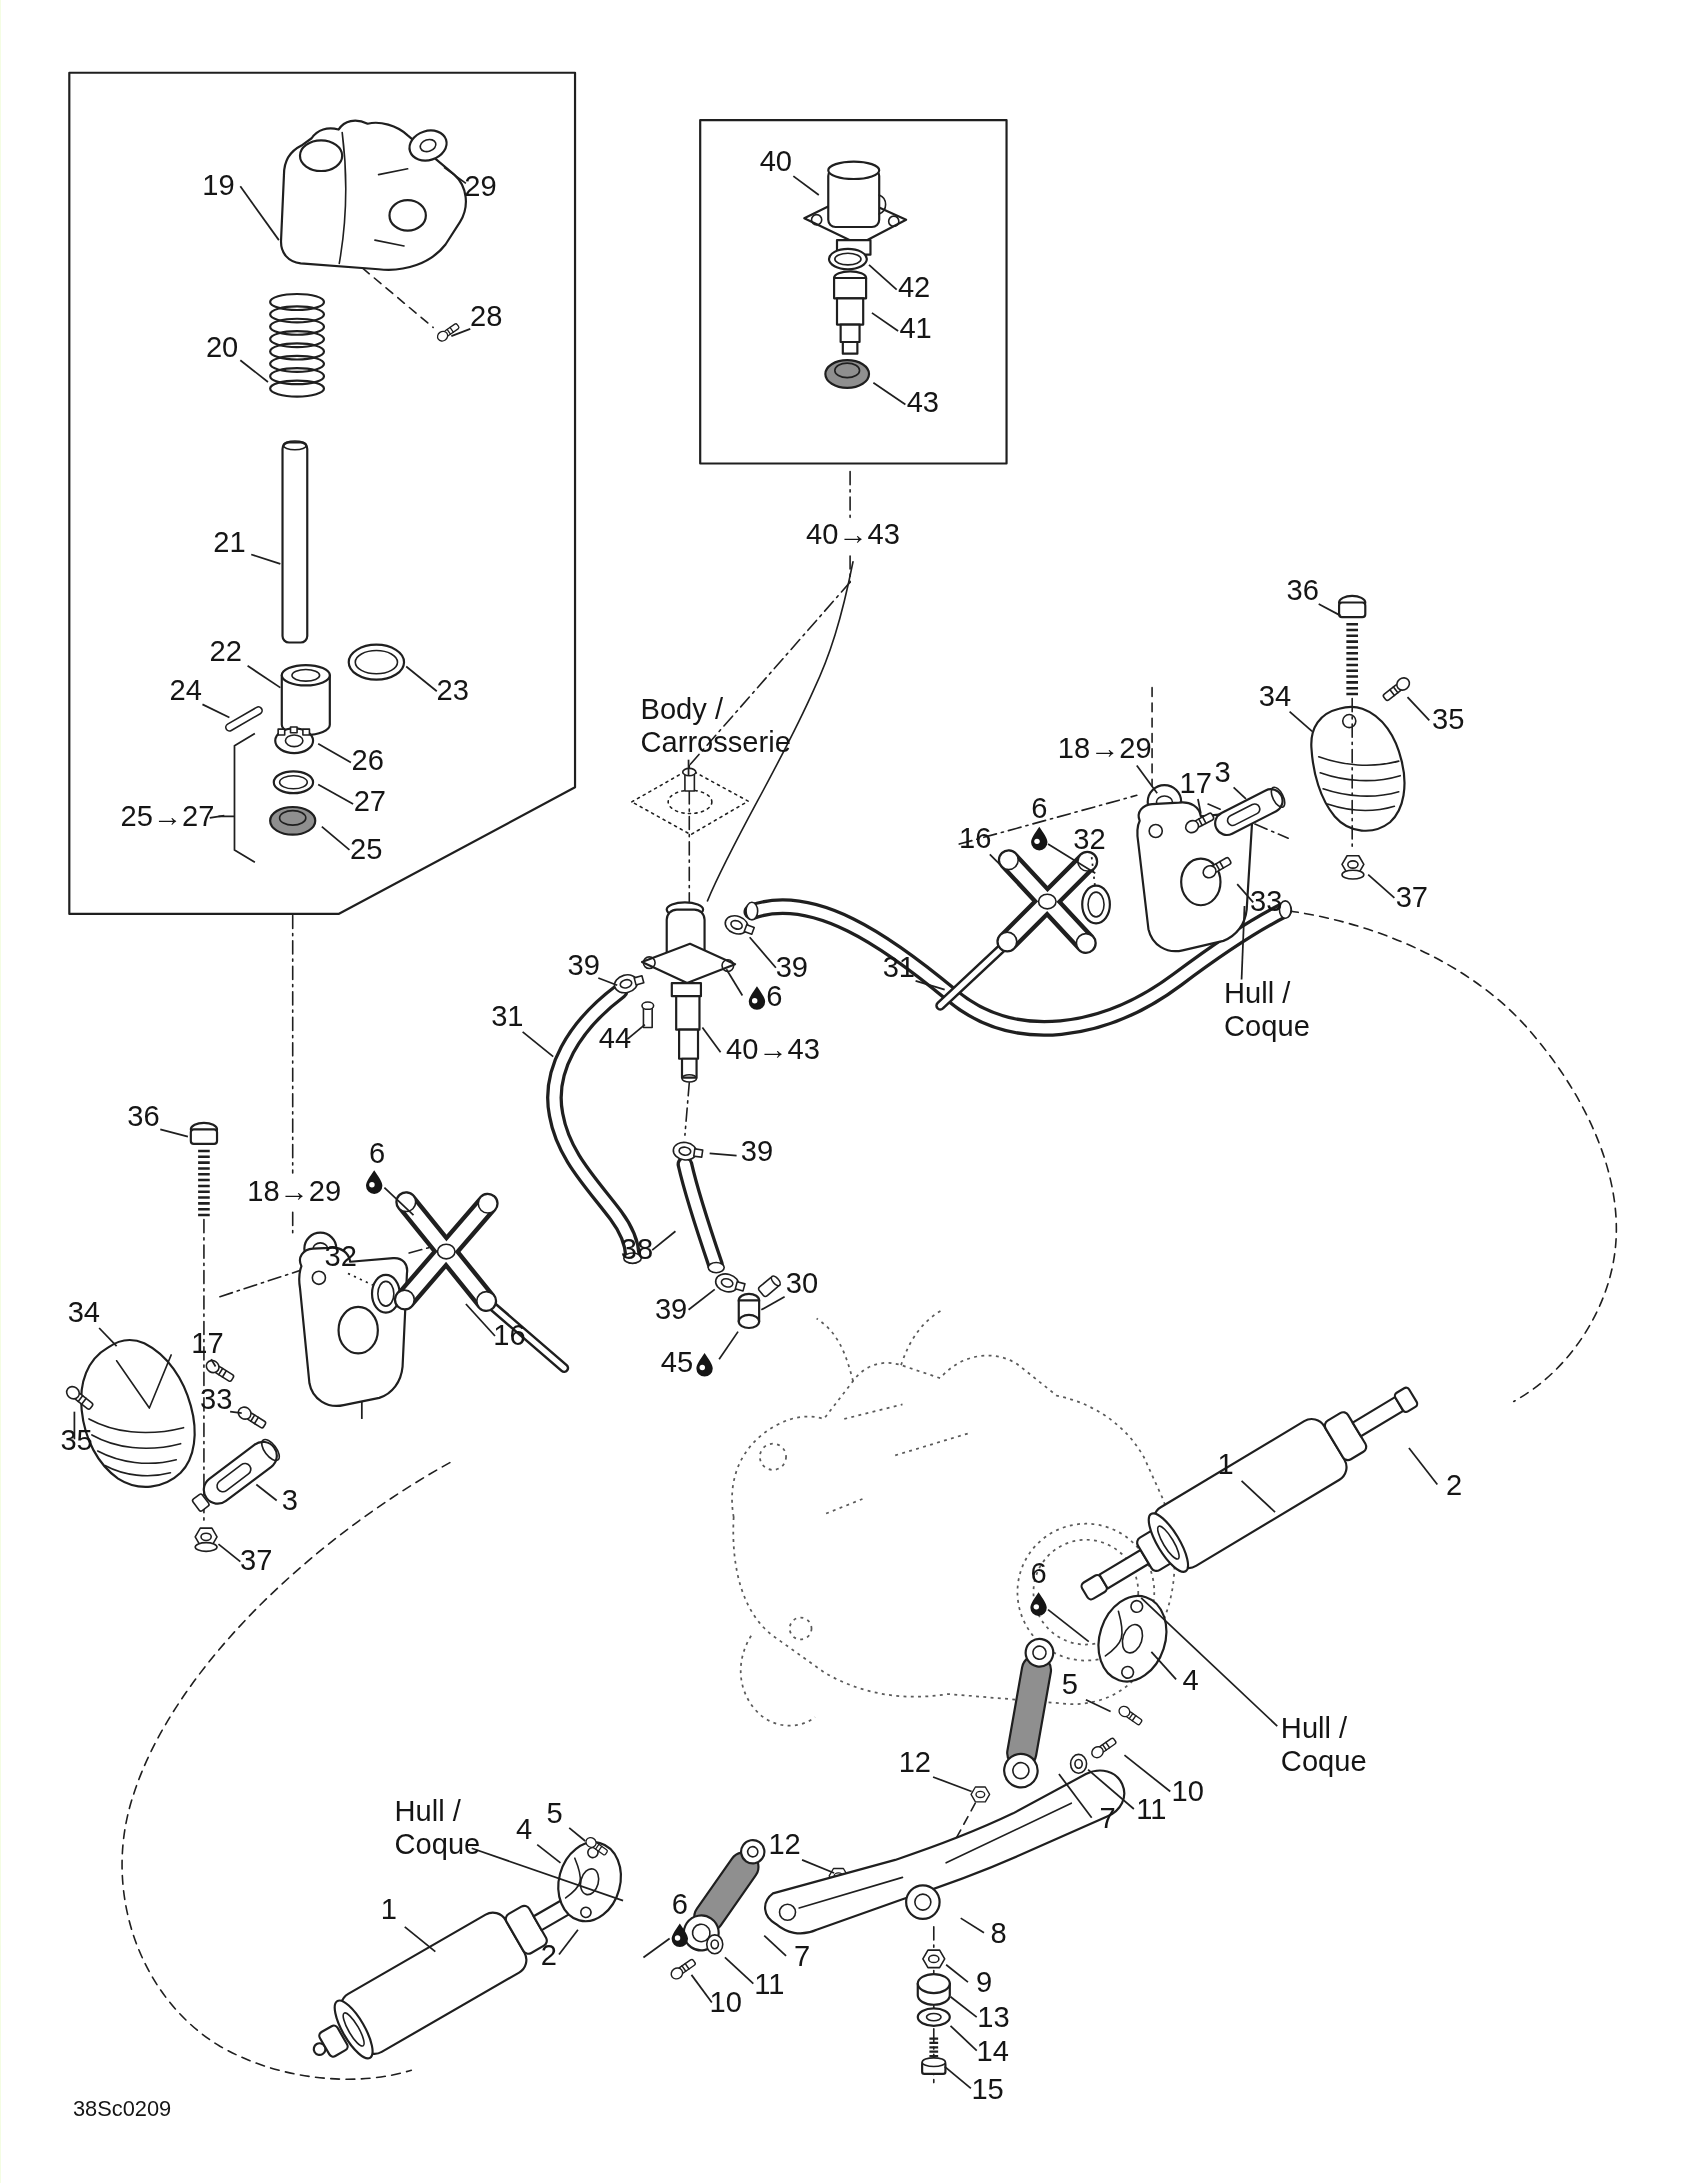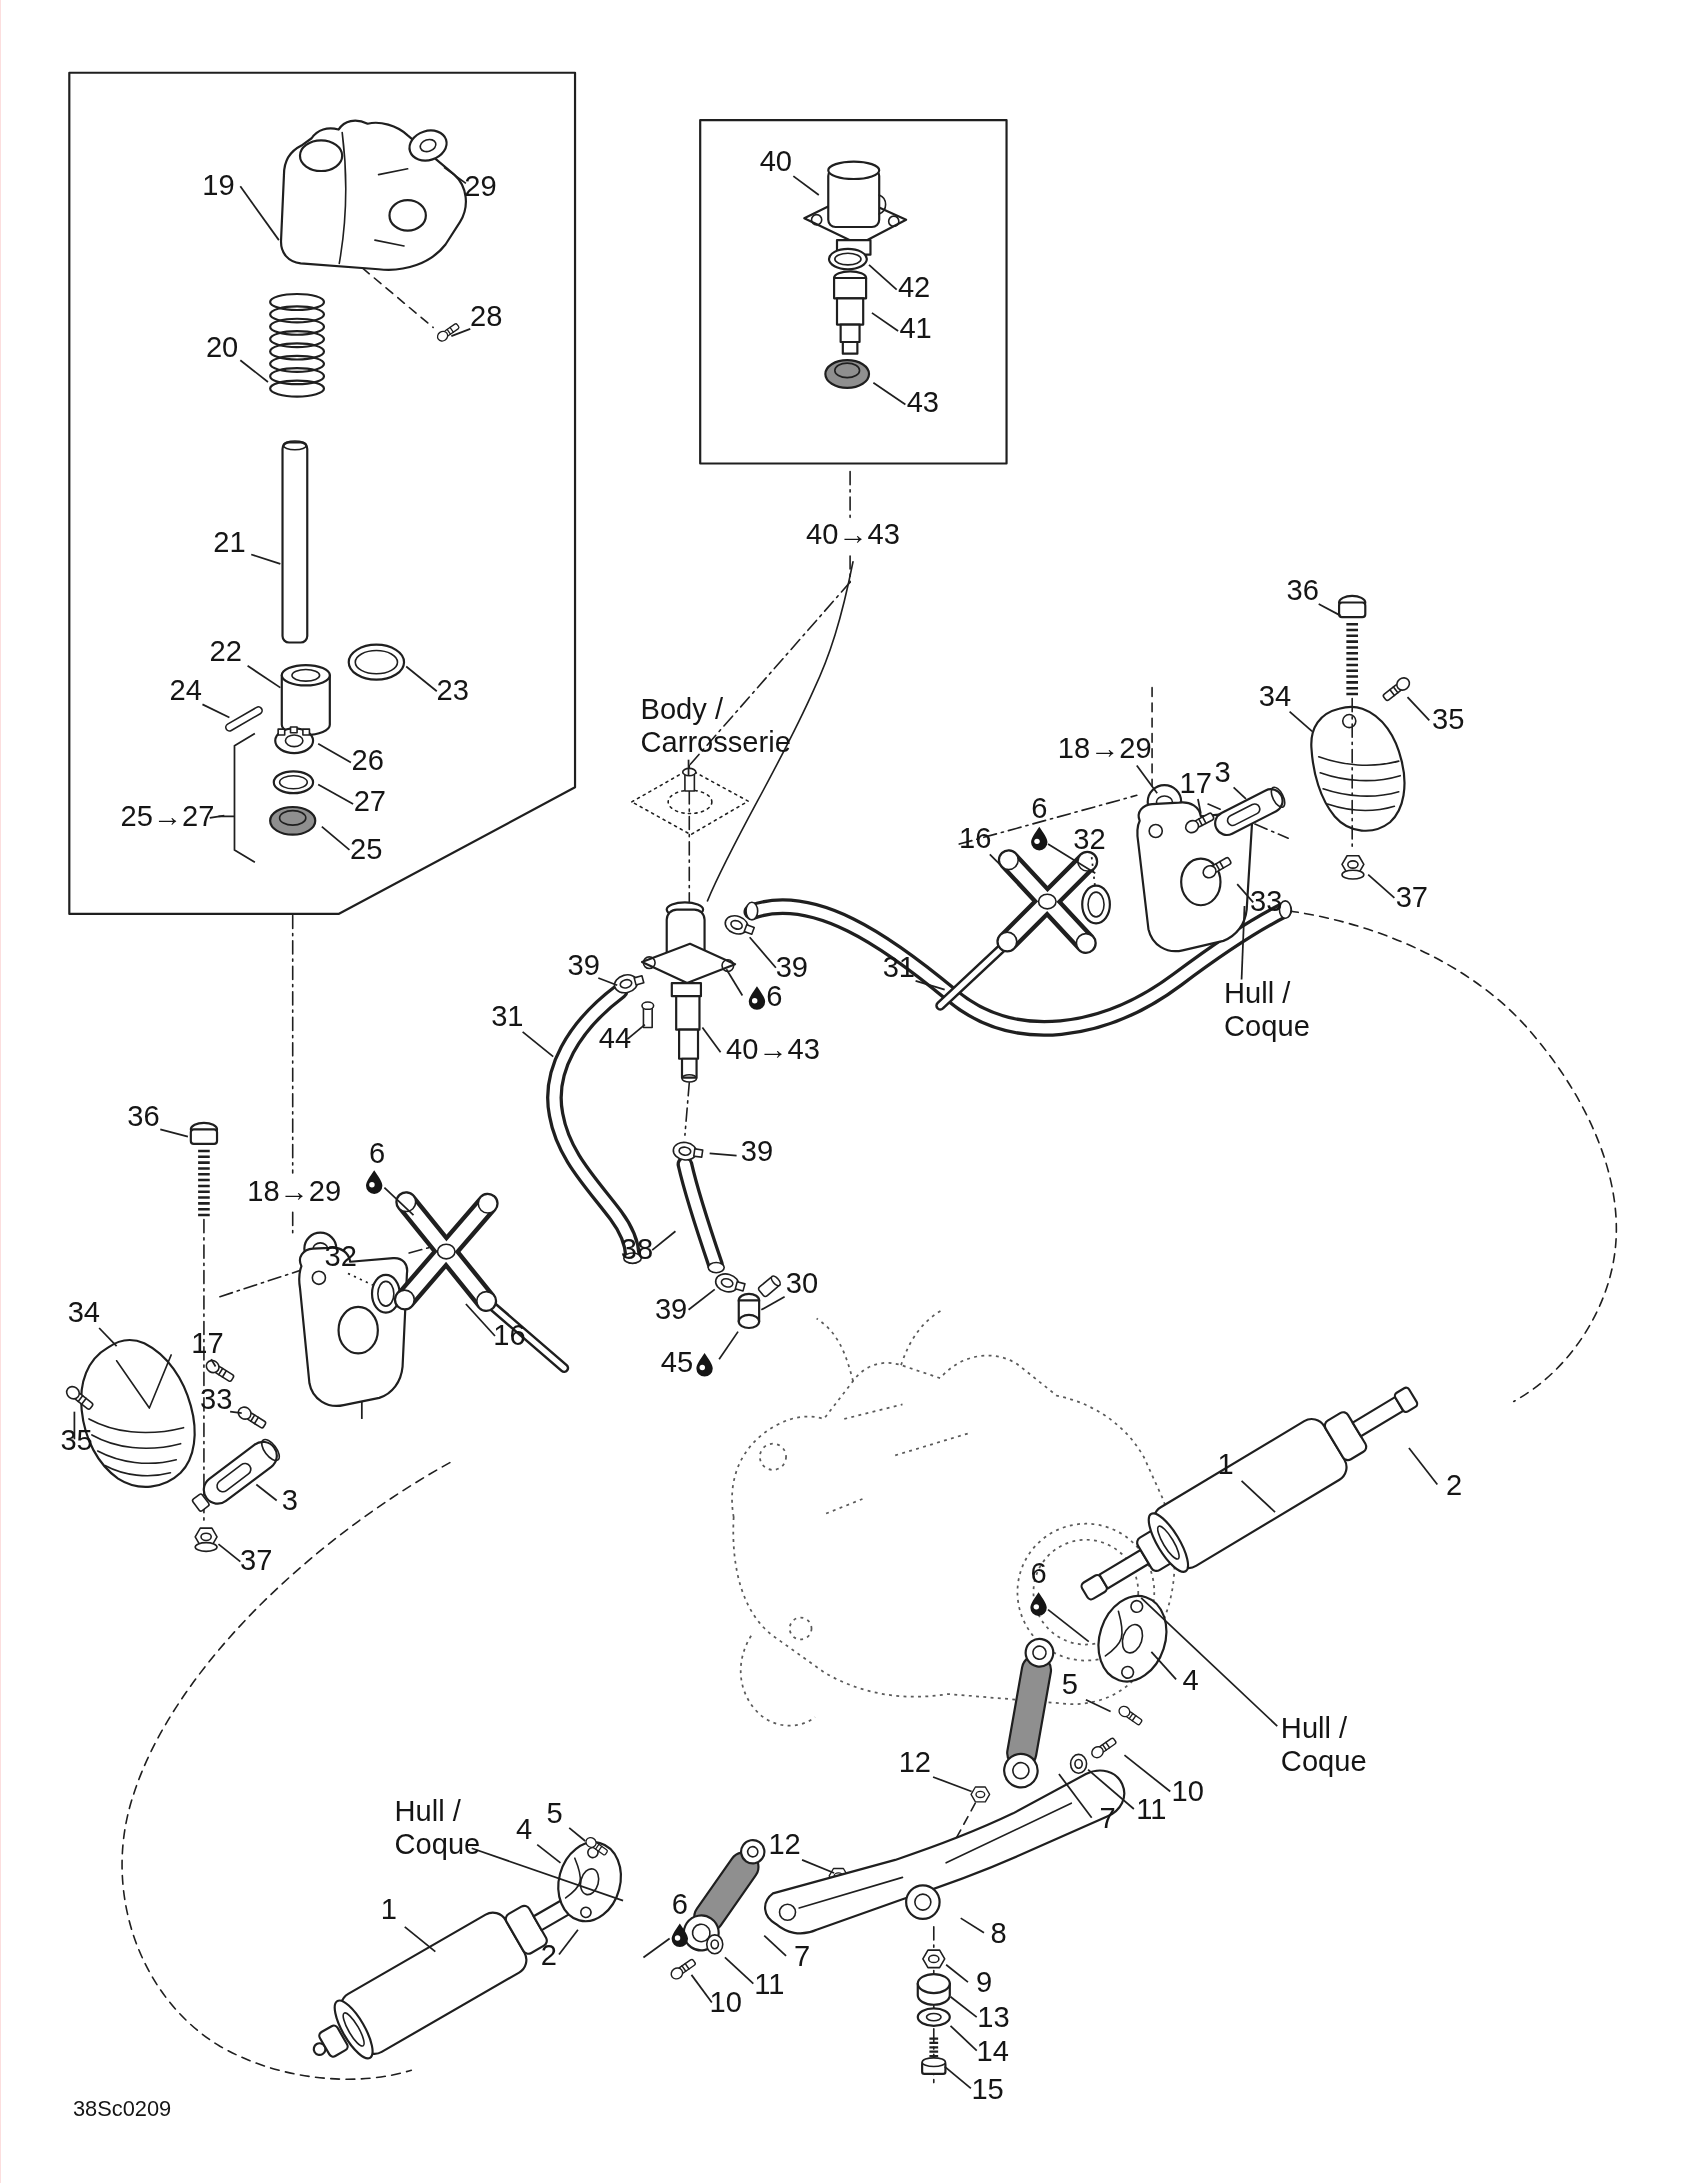--- a/index.html
+++ b/index.html
@@ -1,16 +1,16 @@
 <!DOCTYPE html>
 <html style="font-size:11.6px"><head>
 <meta charset="utf-8">
 <style>
   html,body{margin:0;padding:0;background:#fff;}
-  #stage{position:relative;width:1682px;height:2183px;background:#ef4444;}
+  #stage{position:relative;width:1682px;height:2183px;background:#bef264;}
   svg{display:block;}
   .s   {stroke:#1f1f1f;stroke-width:3;fill:none;stroke-linecap:round;stroke-linejoin:round;}
   .sw  {stroke:#1f1f1f;stroke-width:3;fill:#ffffff;stroke-linecap:round;stroke-linejoin:round;}
   .t2  {stroke-width:2.2;}
   .dsh {stroke-dasharray:12 9;}
   .ddot{stroke-dasharray:18 7 3 7;}
   .dot {stroke-dasharray:3 6;}
   .thr {stroke:#1f1f1f;stroke-width:16;stroke-dasharray:3.5 4.5;fill:none;}
   .eng {stroke:#5a5a5a;stroke-width:2.4;fill:none;stroke-dasharray:4 6;}
   .lead{stroke:#1f1f1f;stroke-width:2.4;fill:none;}

